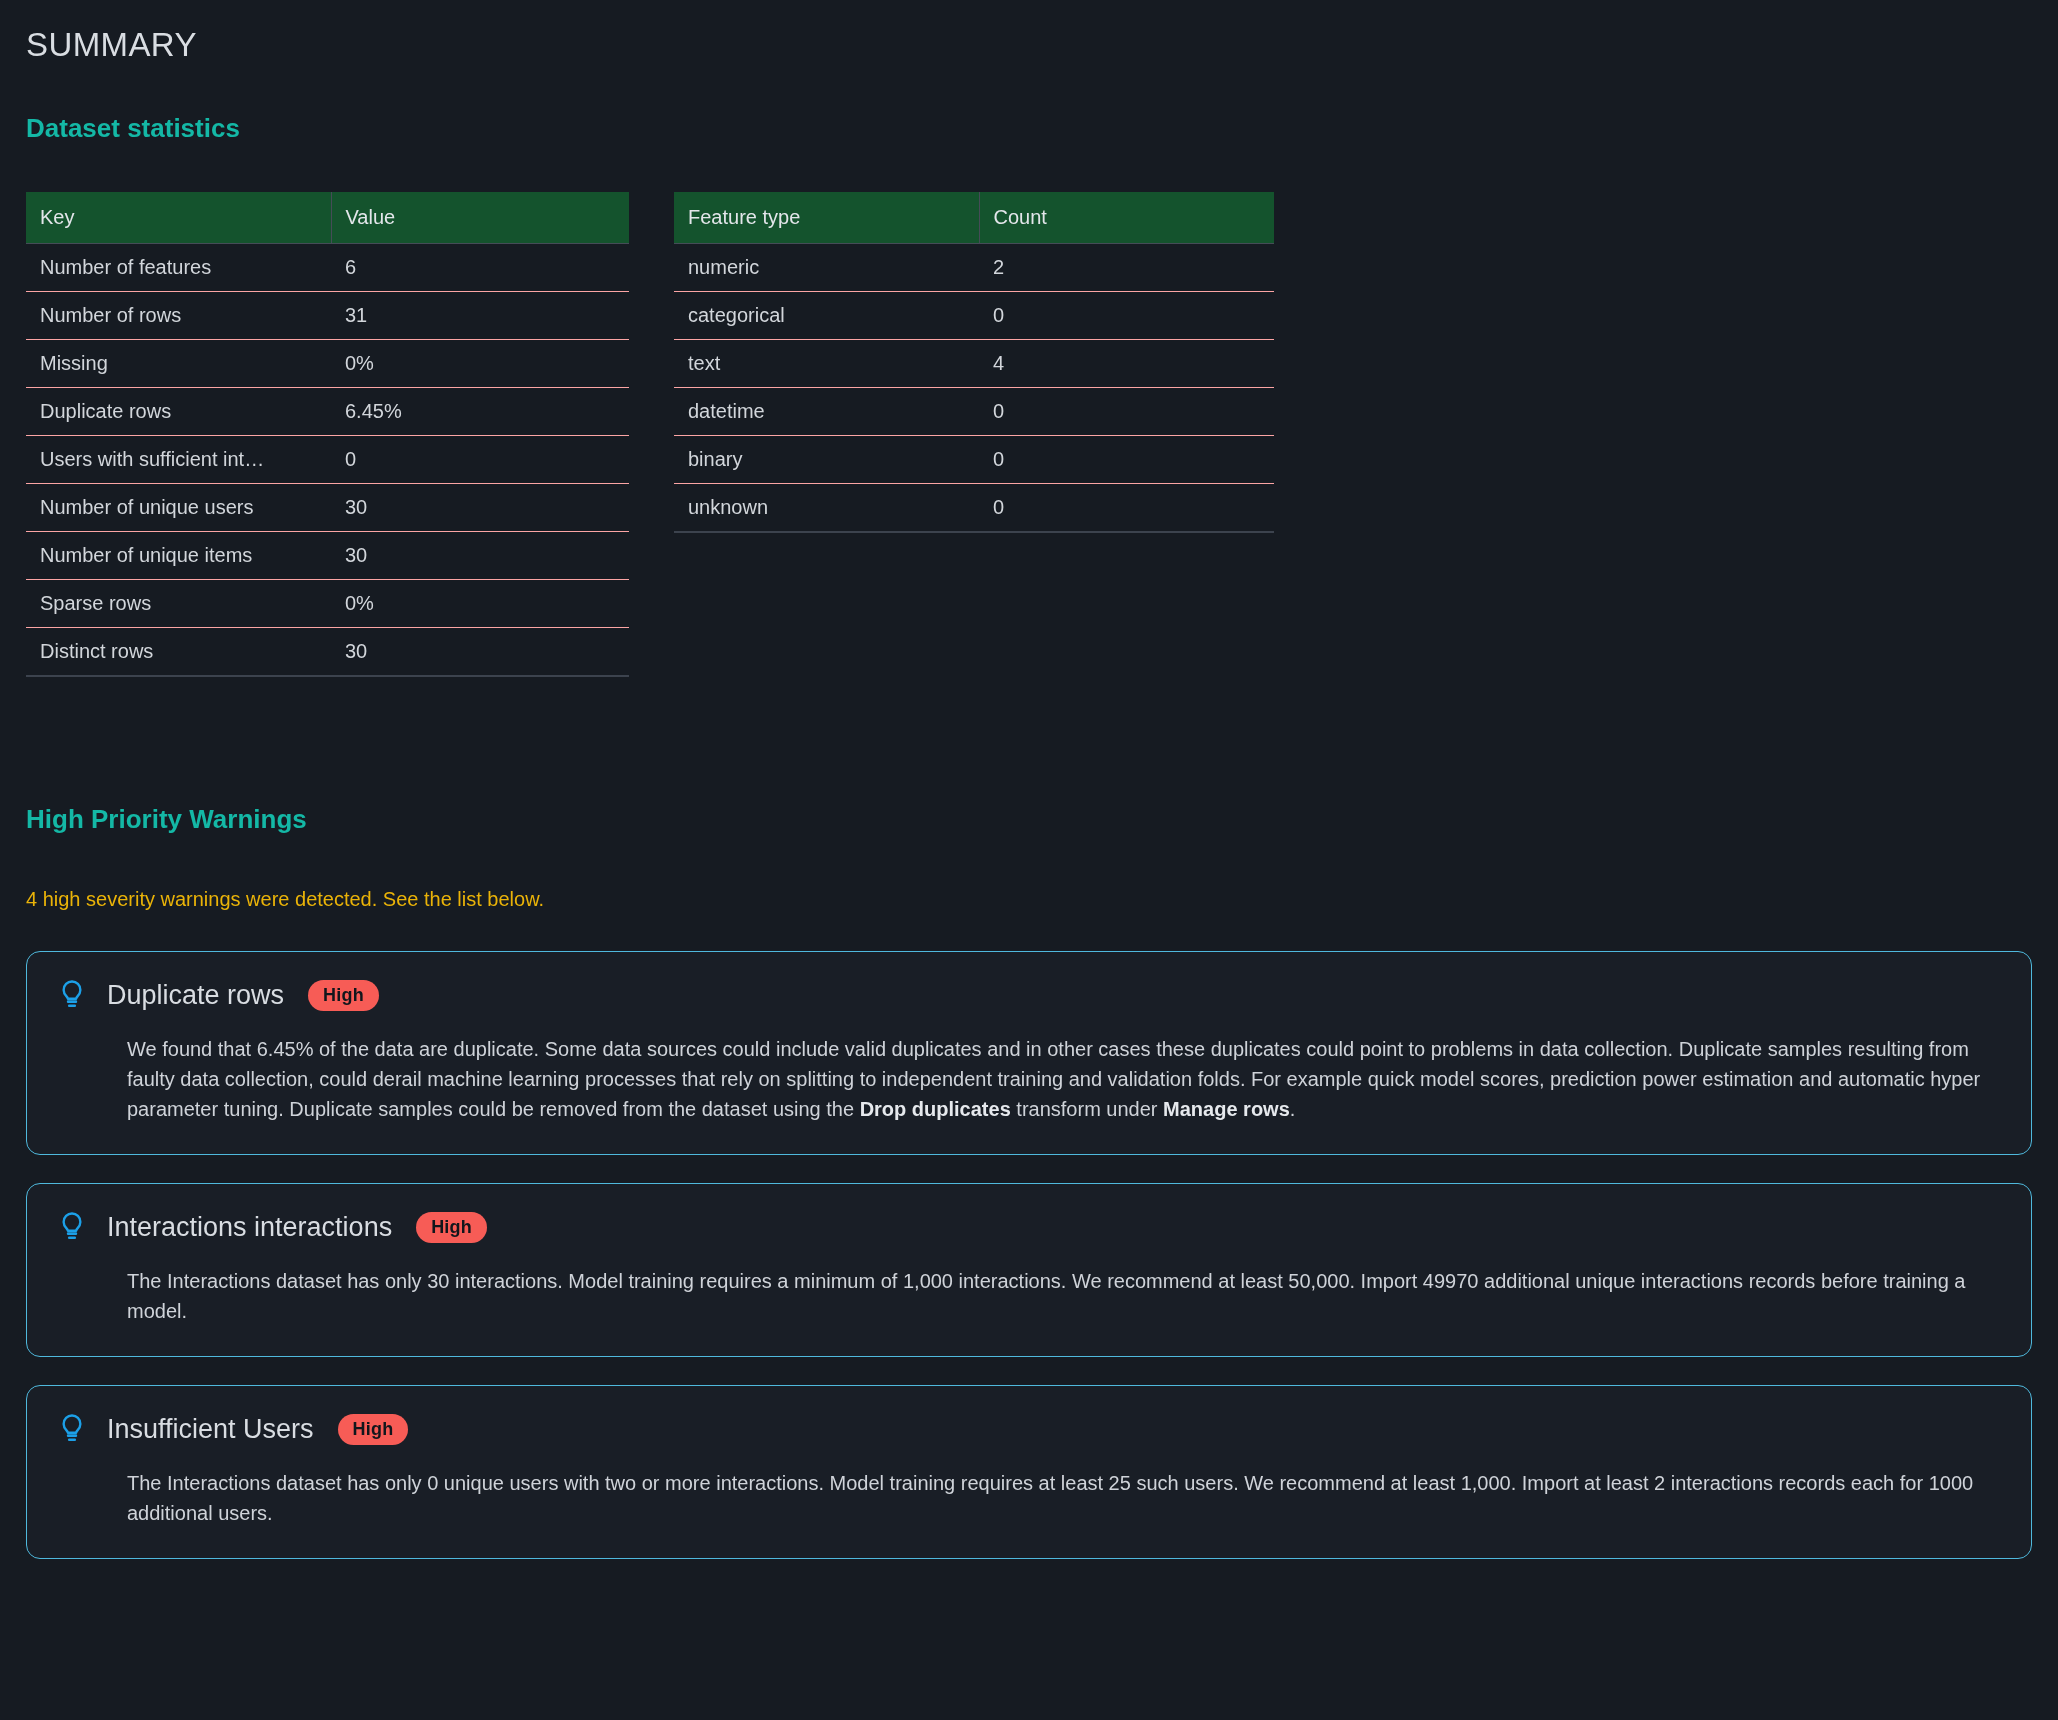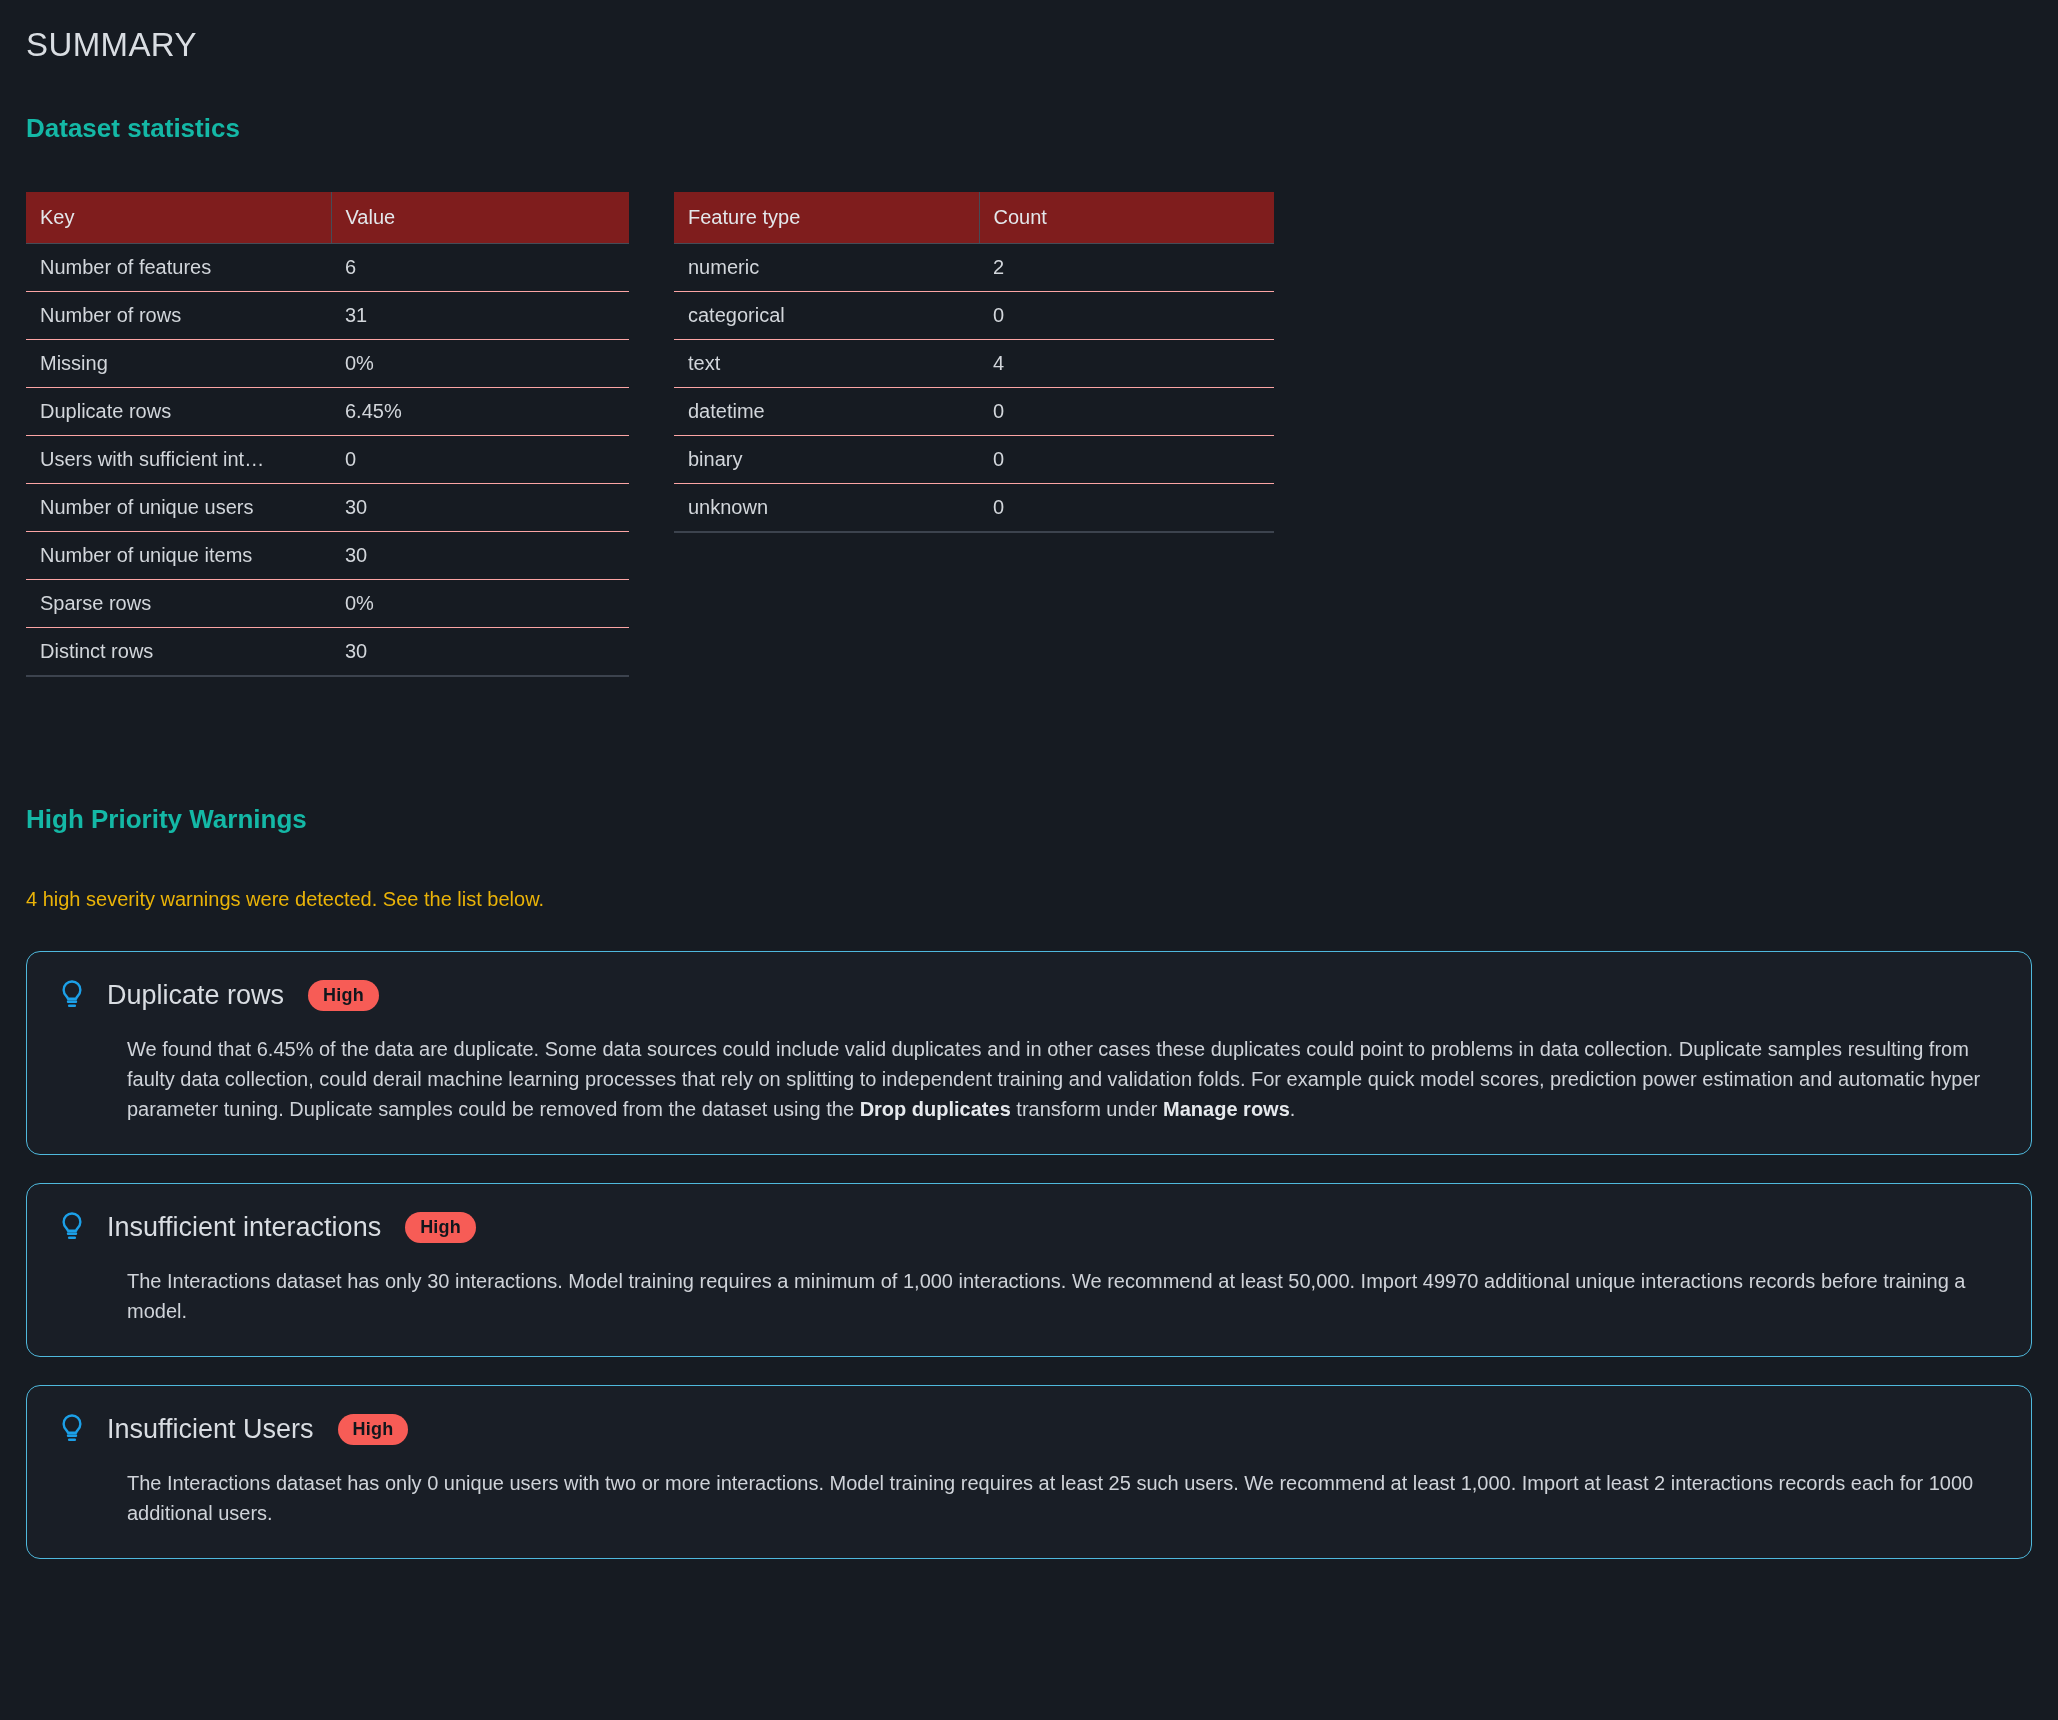--- a/index.html
+++ b/index.html
@@ -54,21 +54,21 @@
   .table-wrap.left  { width: 603px; }
   .table-wrap.right { width: 600px; margin-left: 45px; }
 
   table.stats {
     border-collapse: collapse;
     width: 100%;
     table-layout: fixed;
     font-size: 20px;
   }
   table.stats thead th {
-    background: #7f1d1d;
+    background: #14532d;
     color: #e3e6ea;
     font-weight: 400;
     text-align: left;
     font-size: 20px;
     padding: 12px 14px;
     height: 51px;
     vertical-align: middle;
     border-bottom: 1px solid #454c57;
   }
   table.stats thead th.c1 { border-right: 1px solid #454c57; }
@@ -281,21 +281,21 @@
           </div>
           <div class="card-body"><span>We found that 6.45% of the data are duplicate. Some data sources could include valid duplicates and in other cases these duplicates could point to problems in data collection. Duplicate samples resulting from faulty data collection, could derail machine learning processes that rely on splitting to independent training and validation folds. For example quick model scores, prediction power estimation and automatic hyper parameter tuning. Duplicate samples could be removed from the dataset using the </span><b>Drop duplicates</b><span> transform under </span><b>Manage rows</b><span>.</span></div>
         </div>
         <div class="card" style="border-color: rgb(79, 185, 221);">
           <div class="card-head">
 <svg class="bulb-icon" viewBox="0 0 24 26">
   <path d="M12 2.2c-3.7 0-6.7 3-6.7 6.7 0 2.4 1.2 4 2.3 5.2.6.7 1 1.2 1.1 1.9h6.6c.1-.7.5-1.2 1.1-1.9 1.1-1.2 2.3-2.8 2.3-5.2 0-3.7-3-6.7-6.7-6.7z" fill="none" stroke="#1ca0e8" stroke-width="1.9" stroke-linejoin="round"></path>
   <line x1="8.9" y1="18.3" x2="15.1" y2="18.3" stroke="#1ca0e8" stroke-width="2.1" stroke-linecap="round"></line>
   <line x1="9.8" y1="21.6" x2="14.2" y2="21.6" stroke="#1ca0e8" stroke-width="2.1" stroke-linecap="round"></line>
 </svg>
-            <span class="card-title">Insufficient interactions</span>
+            <span class="card-title">Interactions interactions</span>
             <span class="badge" style="background: rgb(247, 92, 86);">High</span>
           </div>
           <div class="card-body"><span>The Interactions dataset has only 30 interactions. Model training requires a minimum of 1,000 interactions. We recommend at least 50,000. Import 49970 additional unique interactions records before training a model.</span></div>
         </div>
         <div class="card" style="border-color: rgb(79, 185, 221);">
           <div class="card-head">
 <svg class="bulb-icon" viewBox="0 0 24 26">
   <path d="M12 2.2c-3.7 0-6.7 3-6.7 6.7 0 2.4 1.2 4 2.3 5.2.6.7 1 1.2 1.1 1.9h6.6c.1-.7.5-1.2 1.1-1.9 1.1-1.2 2.3-2.8 2.3-5.2 0-3.7-3-6.7-6.7-6.7z" fill="none" stroke="#1ca0e8" stroke-width="1.9" stroke-linejoin="round"></path>
   <line x1="8.9" y1="18.3" x2="15.1" y2="18.3" stroke="#1ca0e8" stroke-width="2.1" stroke-linecap="round"></line>
   <line x1="9.8" y1="21.6" x2="14.2" y2="21.6" stroke="#1ca0e8" stroke-width="2.1" stroke-linecap="round"></line>

